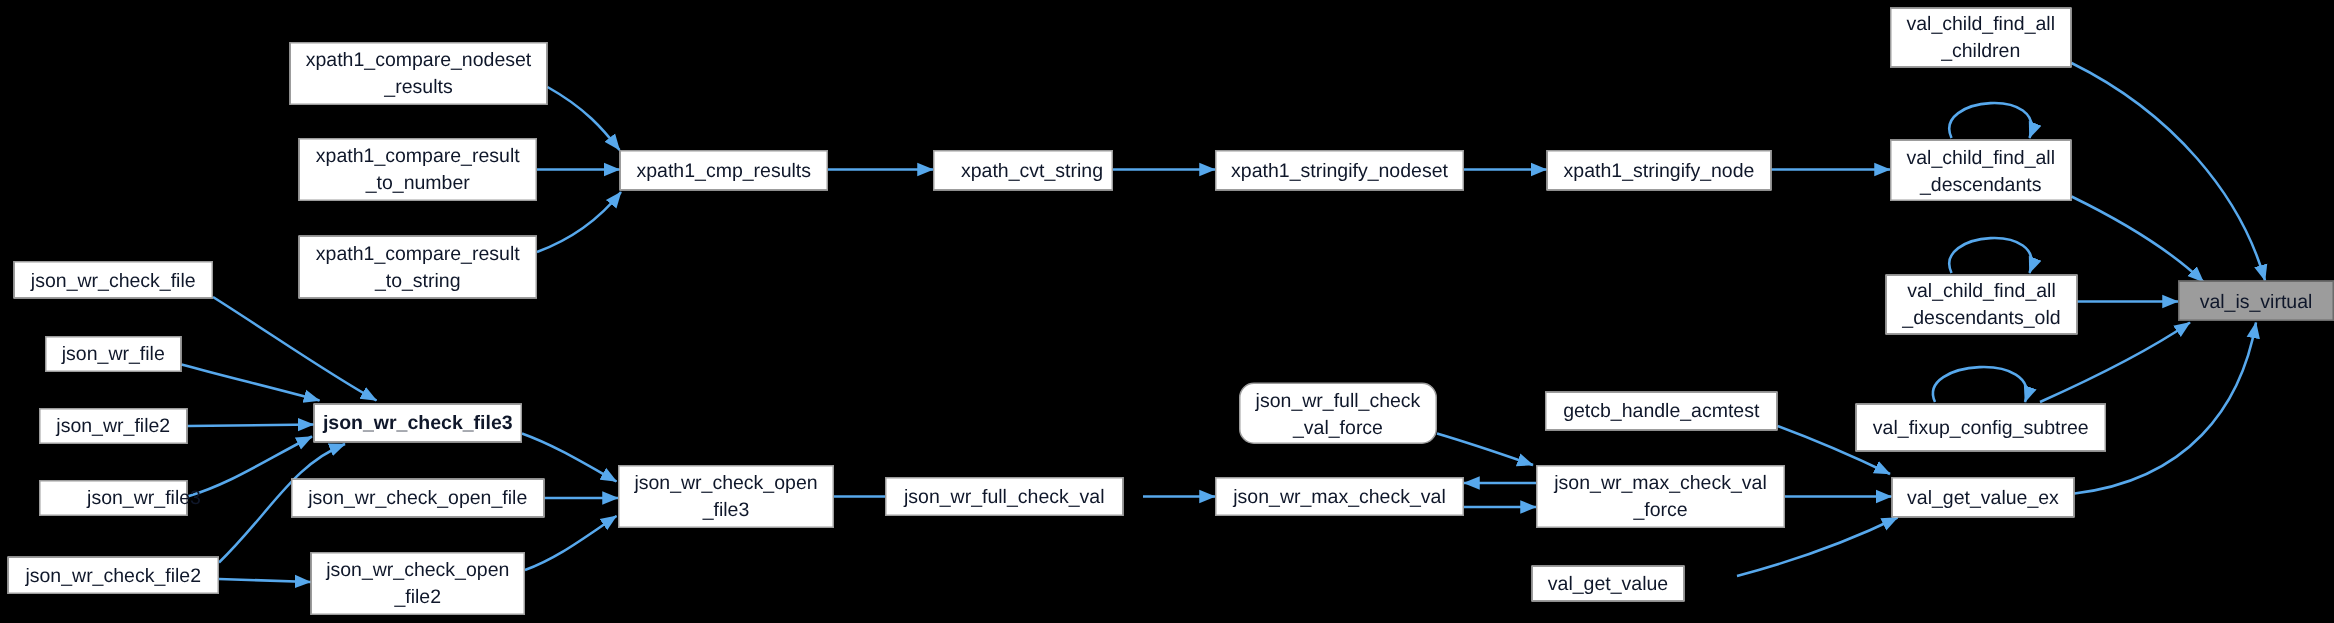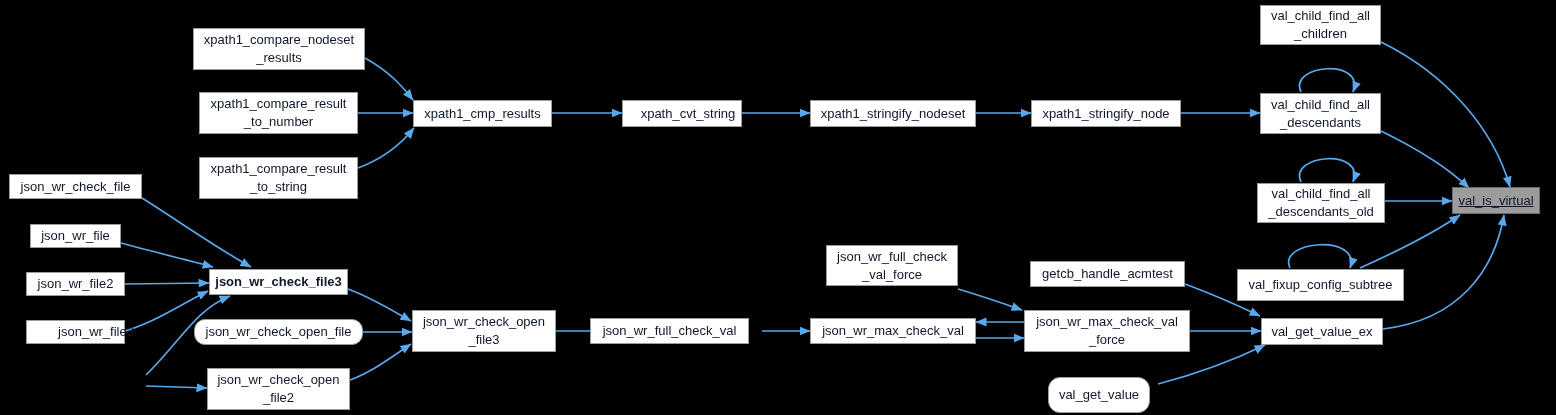--- a/index.html
+++ b/index.html
@@ -73,47 +73,48 @@
     <path class="edge" marker-end="url(#arrow)" d="M976,338 L1024,338"></path>
     <path class="edge" marker-end="url(#arrow)" d="M1185,284 C1212,294 1235,304 1260,316"></path>
     <path class="edge" marker-end="url(#arrow)" d="M1190,331 L1261,331"></path>
     <path class="edge" marker-end="url(#arrow)" d="M1158,384 C1196,374 1232,361 1265,345"></path>
   </svg>
 
   <div class="node" style="left:9px;top:174px;width:133px;height:25px;">json_wr_check_file</div>
   <div class="node" style="left:30px;top:224px;width:91px;height:24px;">json_wr_file</div>
   <div class="node" style="left:26px;top:272px;width:99px;height:24px;">json_wr_file2</div>
   <div class="node" style="left:26px;top:320px;width:99px;height:24px;padding-left:41px;">json_wr_file3</div>
+  <div class="node" style="left:5px;top:371px;width:141px;height:25px;">json_wr_check_file2</div>
   <div class="node" style="left:193px;top:28px;width:172px;height:42px;">xpath1_compare_nodeset
 _results</div>
   <div class="node" style="left:199px;top:92px;width:159px;height:42px;">xpath1_compare_result
 _to_number</div>
   <div class="node" style="left:199px;top:157px;width:159px;height:42px;">xpath1_compare_result
 _to_string</div>
   <div class="node" style="left:209px;top:269px;width:139px;height:26px;font-weight:bold;">json_wr_check_file3</div>
-  <div class="node" style="left:194px;top:319px;width:169px;height:26px;border-radius:11px;">json_wr_check_open_file</div>
+  <div class="node" style="left:194px;top:319px;width:169px;height:26px;">json_wr_check_open_file</div>
   <div class="node" style="left:207px;top:368px;width:143px;height:42px;">json_wr_check_open
 _file2</div>
   <div class="node" style="left:413px;top:100px;width:139px;height:27px;">xpath1_cmp_results</div>
   <div class="node" style="left:412px;top:310px;width:144px;height:42px;">json_wr_check_open
 _file3</div>
   <div class="node" style="left:622px;top:100px;width:120px;height:27px;padding-left:12px;">xpath_cvt_string</div>
   <div class="node" style="left:590px;top:318px;width:159px;height:26px;">json_wr_full_check_val</div>
   <div class="node" style="left:810px;top:100px;width:166px;height:27px;">xpath1_stringify_nodeset</div>
-  <div class="node" style="left:826px;top:245px;width:132px;height:41px;">json_wr_full_check
+  <div class="node" style="left:826px;top:255px;width:132px;height:41px;border-radius:10px;">json_wr_full_check
 _val_force</div>
   <div class="node" style="left:810px;top:318px;width:166px;height:26px;">json_wr_max_check_val</div>
   <div class="node" style="left:1031px;top:100px;width:150px;height:27px;">xpath1_stringify_node</div>
   <div class="node" style="left:1030px;top:261px;width:155px;height:26px;text-align:right;">getcb_handle_acmtest</div>
   <div class="node" style="left:1024px;top:310px;width:166px;height:42px;">json_wr_max_check_val
 _force</div>
-  <div class="node" style="left:1048px;top:377px;width:102px;height:36px;border-radius:12px;">val_get_value</div>
+  <div class="node" style="left:1021px;top:377px;width:102px;height:24px;">val_get_value</div>
   <div class="node" style="left:1260px;top:5px;width:121px;height:40px;">val_child_find_all
 _children</div>
   <div class="node" style="left:1260px;top:93px;width:121px;height:41px;">val_child_find_all
 _descendants</div>
   <div class="node" style="left:1257px;top:183px;width:128px;height:40px;">val_child_find_all
 _descendants_old</div>
   <div class="node" style="left:1237px;top:269px;width:167px;height:32px;">val_fixup_config_subtree</div>
   <div class="node" style="left:1261px;top:318px;width:122px;height:27px;">val_get_value_ex</div>
-  <div class="node highlight" style="left:1452px;top:187px;width:88px;height:27px;text-decoration:underline;">val_is_virtual</div>
+  <div class="node highlight" style="left:1452px;top:187px;width:104px;height:27px;">val_is_virtual</div>
 
 </div>
 
 </body></html>

